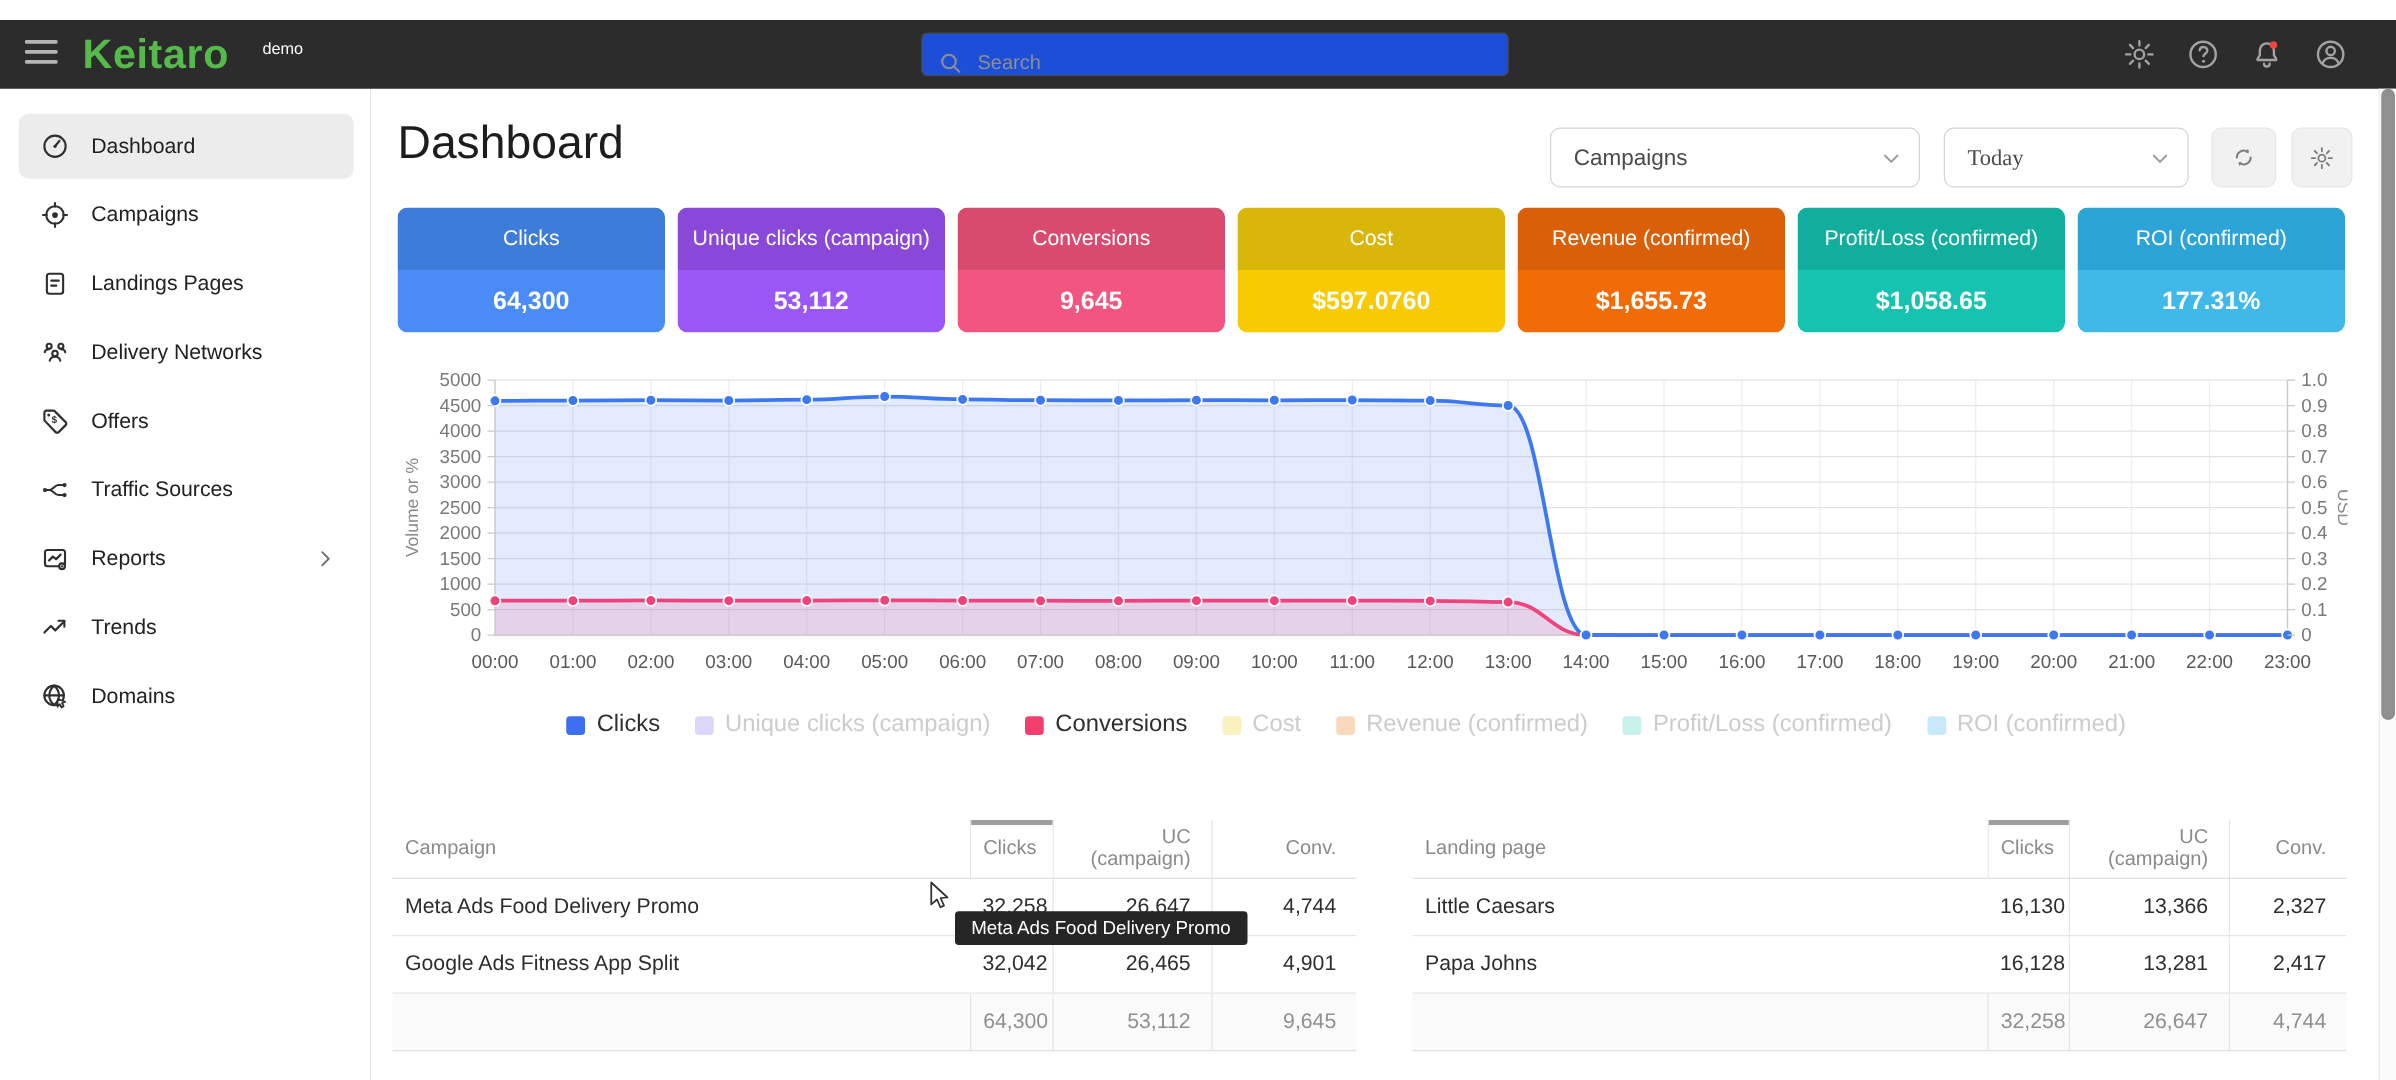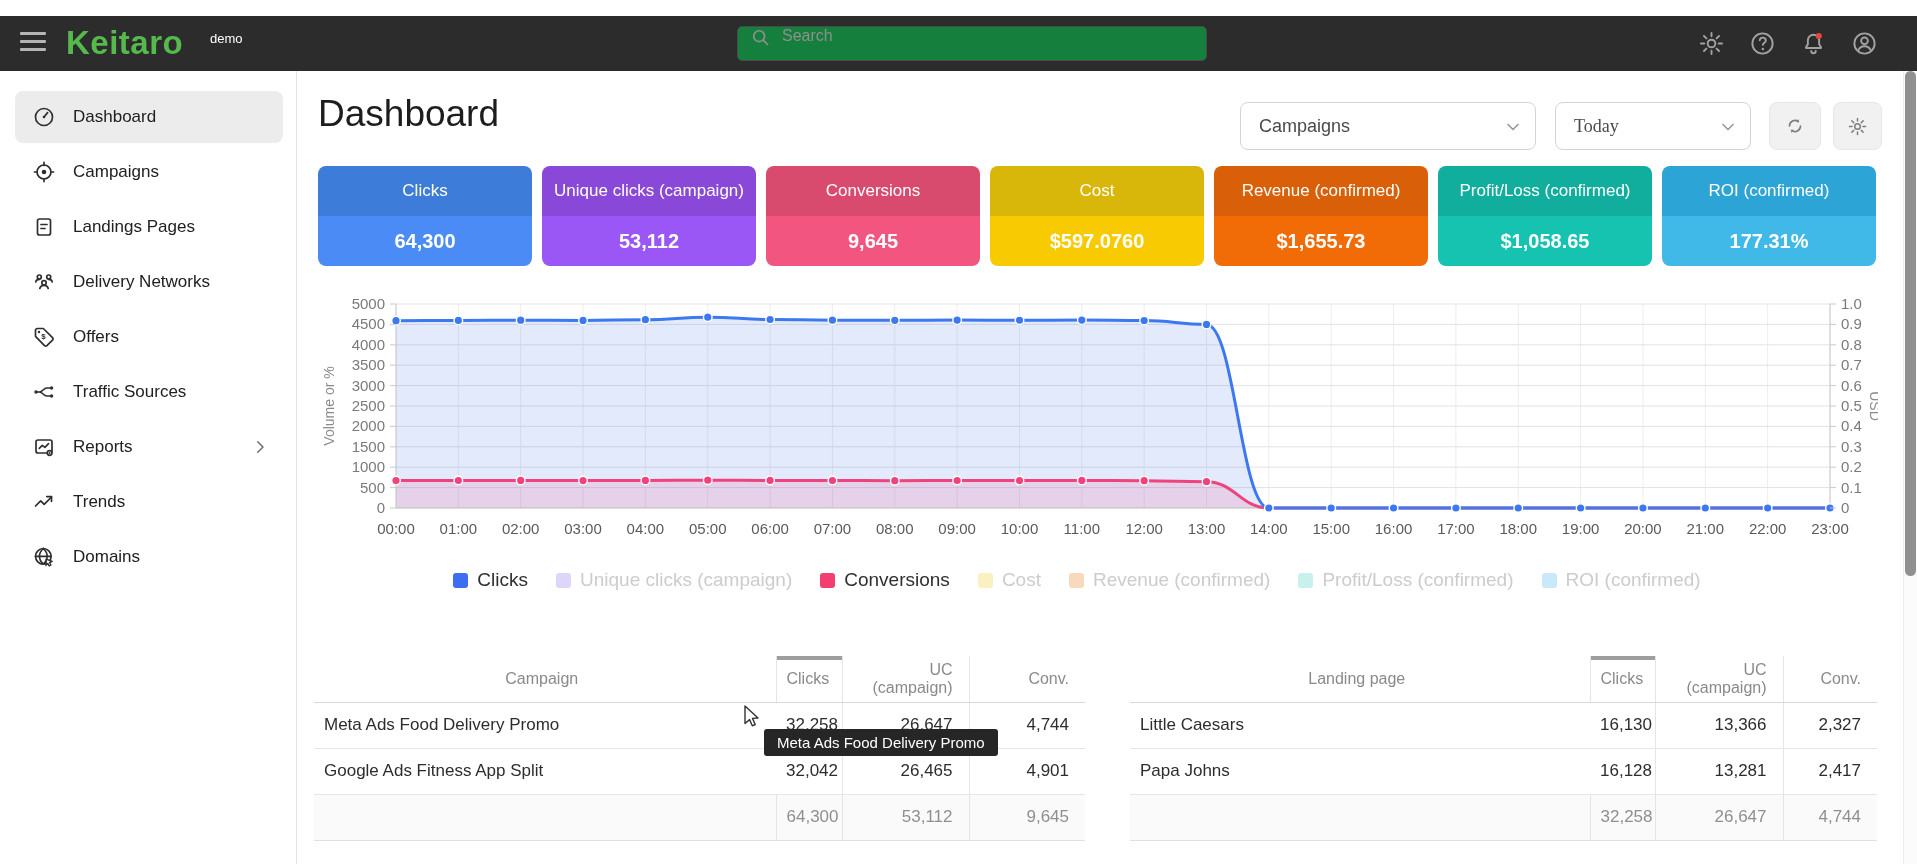--- a/index.html
+++ b/index.html
@@ -6,21 +6,21 @@
   html,body { width:1917px; height:864px; overflow:hidden; }
   body { font-family:"Liberation Sans", sans-serif; background:#ffffff; }
   .screen { position:relative; width:1917px; height:864px; background:#fff; overflow:hidden;margin-top:16px; }
 
   
   .topbar { position:absolute; left:0; top:0; width:1917px; height:55px; background:#2c2c2c; z-index:10; }
   .hamburger { position:absolute; left:20px; top:16px; width:26px; height:22px; cursor:pointer; }
   .hamburger span { display:block; width:26px; height:3px; background:#b5b5b5; border-radius:1px; margin-bottom:5px; }
   .brand { position:absolute; left:66px; top:8px; font-size:33px; font-weight:bold; color:#56b94b; letter-spacing:.5px; }
   .brand-badge { position:absolute; left:210px; top:15px; font-size:13px; color:#ffffff; }
-  .searchbox { position:absolute; left:737px; top:10px; width:470px; height:35px; background:#15803d; border:1px solid #4a4a4a; border-radius:5px; display:flex; align-items:flex-start; padding:0 12px; }
+  .searchbox { position:absolute; left:737px; top:10px; width:470px; height:35px; background:#1d4ed8; border:1px solid #4a4a4a; border-radius:5px; display:flex; align-items:flex-end; padding:0 12px; }
   .searchbox svg { flex:0 0 auto; margin-right:12px; }
   .searchbox input { flex:1; background:transparent; border:none; outline:none; color:#d0d0d0; font-size:16px; font-family:inherit; }
   .searchbox input::placeholder { color:#8f8f8f; }
   .topbar-actions { position:absolute; left:1698px; top:14px; display:flex; gap:24px; }
   .topbar-icon-btn { position:relative; width:27px; height:27px; color:#a2a2a2; cursor:pointer; }
 
   
   .sidebar { position:absolute; left:0; top:55px; width:297px; height:809px; background:#fff; border-right:1px solid #e3e3e3; }
   .side-item { position:absolute; left:15px; width:268px; height:52px; display:flex; align-items:center; border-radius:8px; cursor:pointer; color:#303030; }
   .side-item.active { background:#ececec; }
@@ -48,21 +48,21 @@
   .chart-wrap { position:absolute; left:21px; top:223px; width:1560px; height:258px; }
   .legend { position:absolute; left:0; top:498px; width:1560px; display:flex; justify-content:center; gap:28px; }
   .legend-item { display:flex; align-items:center; cursor:pointer; }
   .legend-swatch { width:15px; height:15px; border-radius:3px; margin-right:9px; }
   .legend-label { font-size:19px; color:#2f2f2f; }
   .legend-item.inactive .legend-label { color:#cccccc; }
 
   
   .tables { position:absolute; left:0; top:585px; width:1606px; }
   .data-table { position:absolute; top:0; border-collapse:collapse; table-layout:fixed; font-size:17px; color:#2d2d2d; background:#fff; }
-  .data-table th { position:relative; height:46px; font-weight:400; font-size:16px; color:#8a8a8a; text-align:center; border-bottom:1px solid #d8d8d8; padding:0 16px 0 10px; cursor:pointer; background:#fff; }
+  .data-table th { position:relative; height:46px; font-weight:400; font-size:16px; color:#8a8a8a; text-align:left; border-bottom:1px solid #d8d8d8; padding:0 16px 0 10px; cursor:pointer; background:#fff; }
   .data-table th.num, .data-table td.num { text-align:right; }
   .data-table th.vline, .data-table td.vline { border-left:1px solid #e5e5e5; }
   .data-table tbody td { height:46px; border-bottom:1px solid #e6e6e6; padding:0 16px 0 10px; }
   .data-table tbody tr { cursor:pointer; }
   .data-table tfoot td { height:46px; background:#fafafa; color:#8f8f8f; border-bottom:1px solid #e0e0e0; padding:0 16px 0 10px; }
   .sort-bar { position:absolute; left:0; right:0; top:0; height:4px; background:#9e9e9e; }
 
   
   .hover-tooltip { position:absolute; left:764px; top:713px; background:#262626; color:#fff; font-size:15px; padding:5px 13px; border-radius:3px; white-space:nowrap; z-index:60; }
   .cursor { position:absolute; left:740px; top:688px; width:24px; height:26px; z-index:70; pointer-events:none; }

